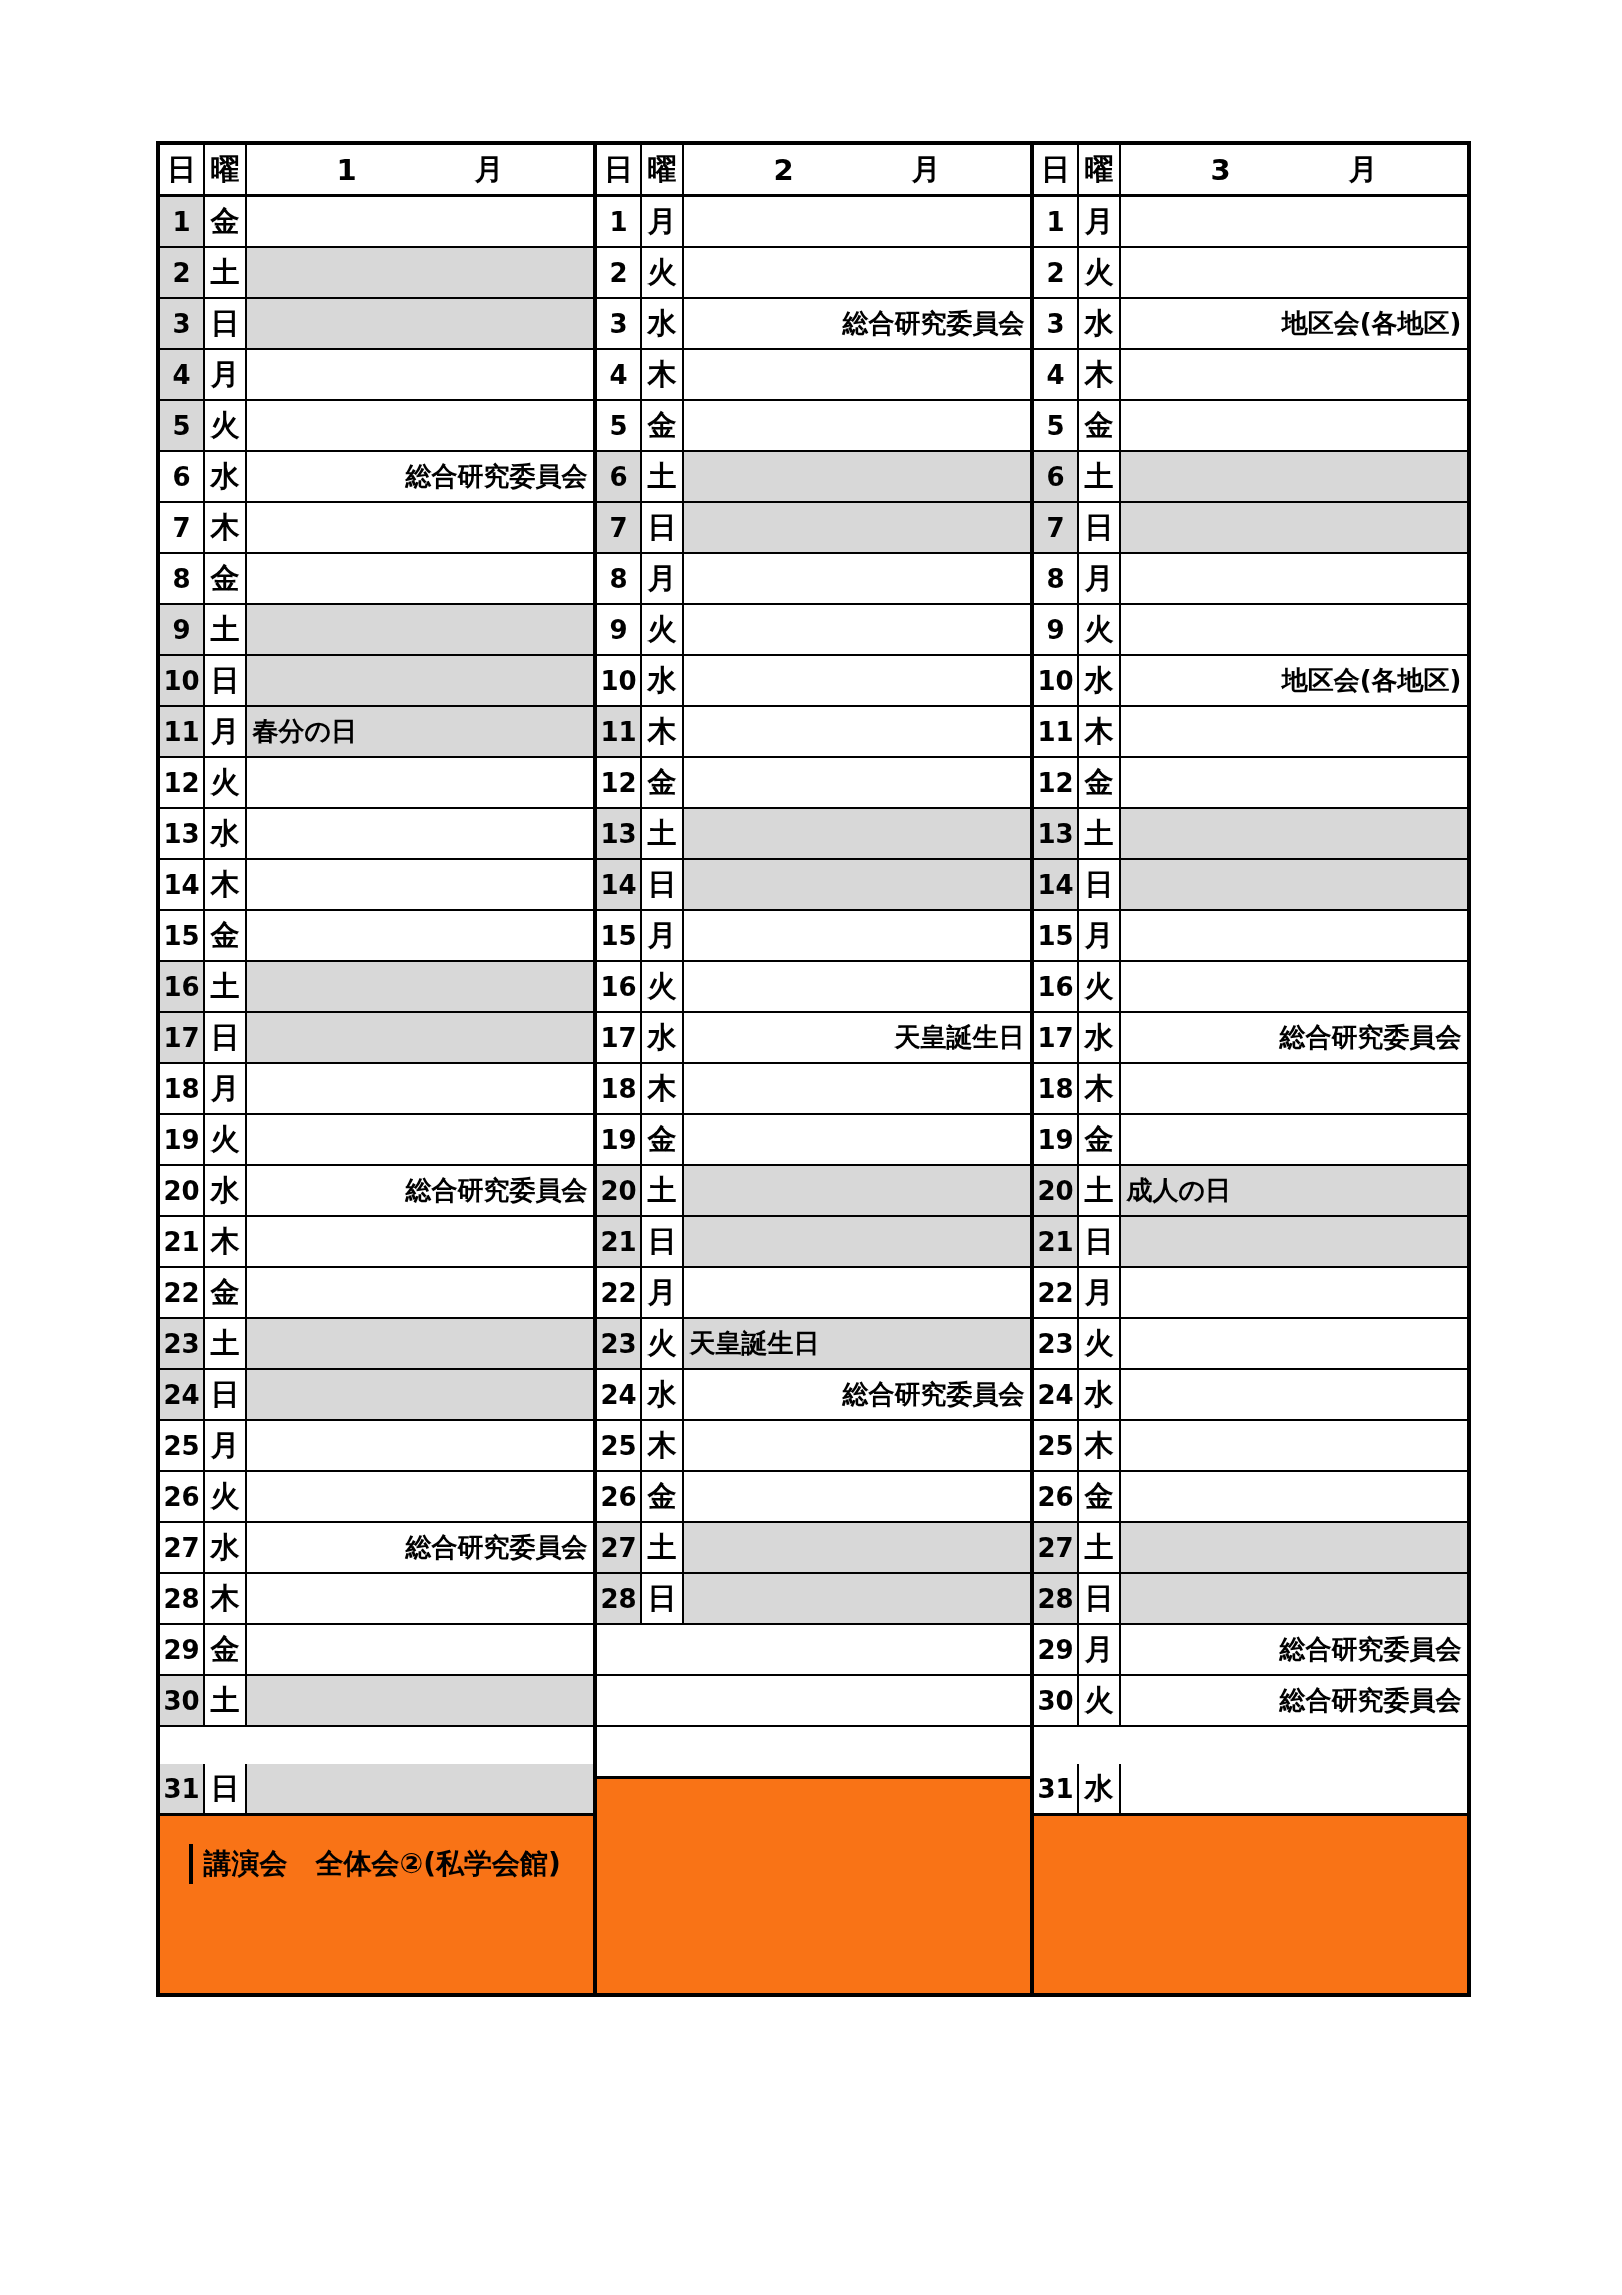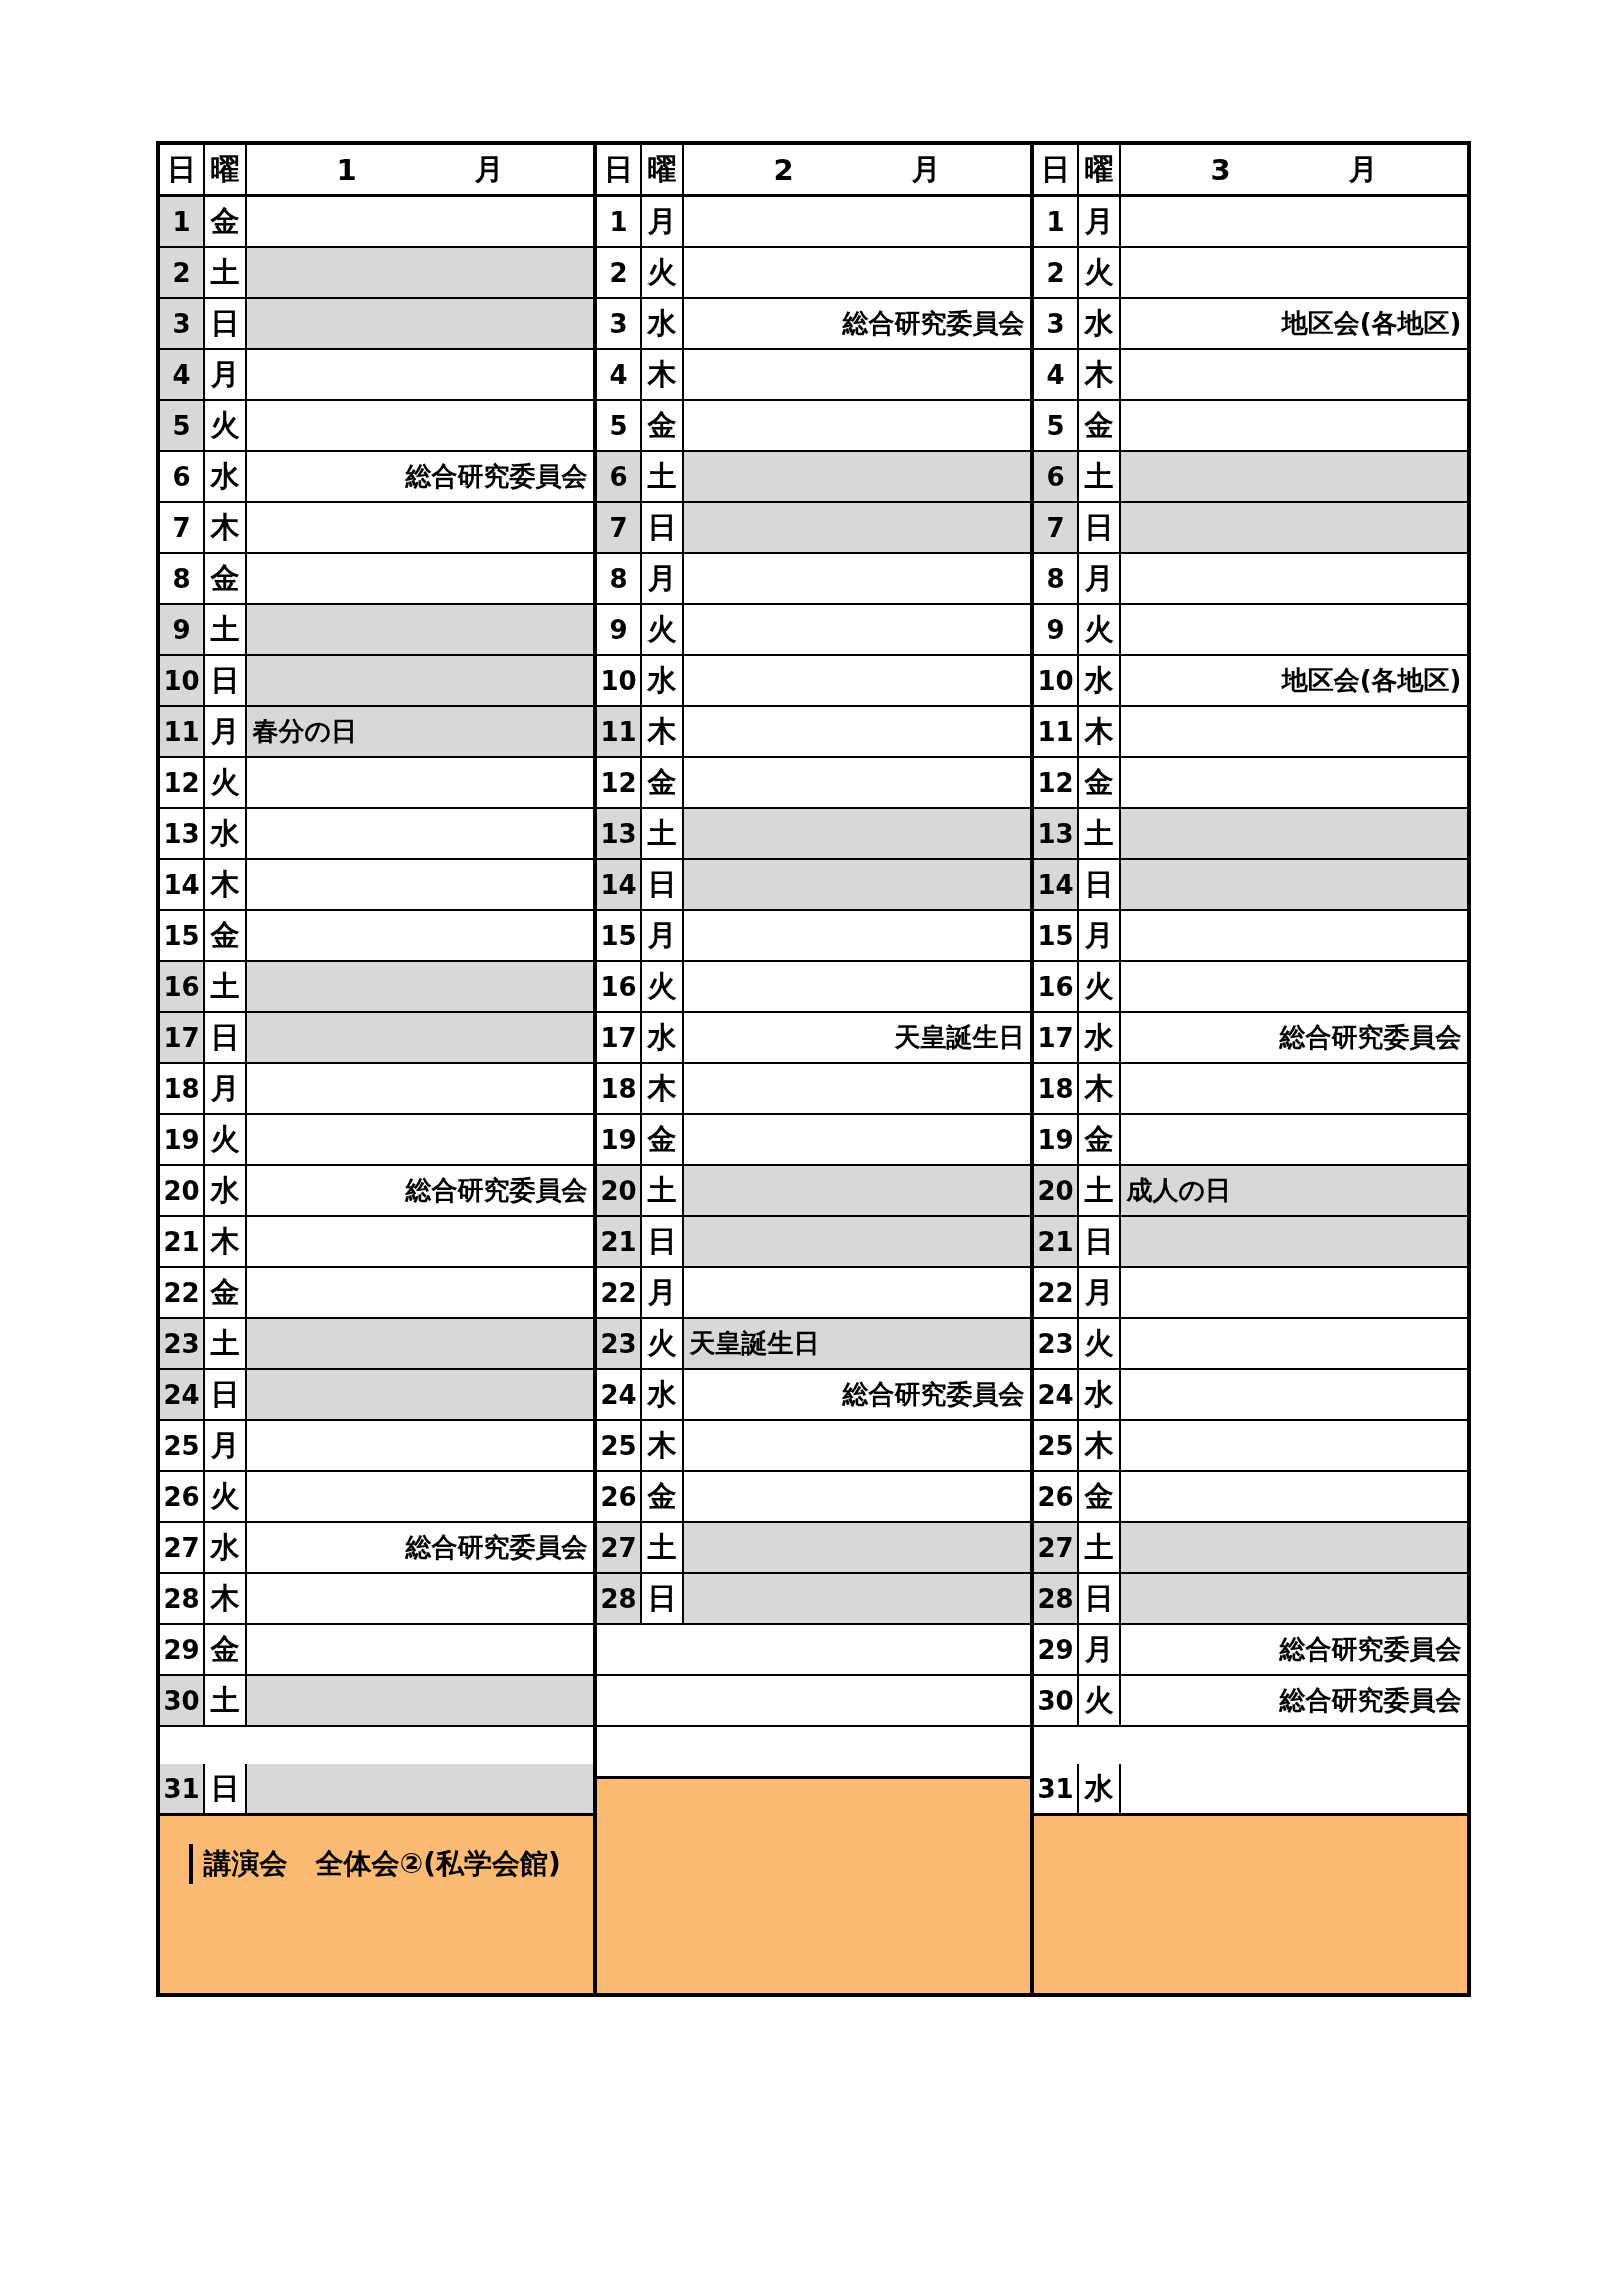--- a/index.html
+++ b/index.html
@@ -38,21 +38,21 @@
 
   .hdr-row .c-num, .hdr-row .c-wd { font-size:29px; background:#fff; }
   .hdr-label {
     flex:1 1 auto; display:flex; align-items:center; justify-content:center;
     gap:118px; font-size:29px;
   }
 
   .shade-full .c-num, .shade-full .c-ev { background:#d8d8d8; }
   .shade-num .c-num { background:#d8d8d8; }
 
-  .m-footer { flex:1 1 auto; position:relative; background:#fdba74; }
+  .m-footer { flex:1 1 auto; position:relative; background:#f97316; }
   .footer-note {
     position:absolute; top:28px; left:29px;
     display:flex; align-items:center; gap:11px; font-size:28px; white-space:nowrap;
   }
   .note-bar { width:3.5px; height:40px; background:#000; flex:0 0 auto; }
 </style>
 </head>
 <body>
 
 <div class="calendar" id="calendar-root">

